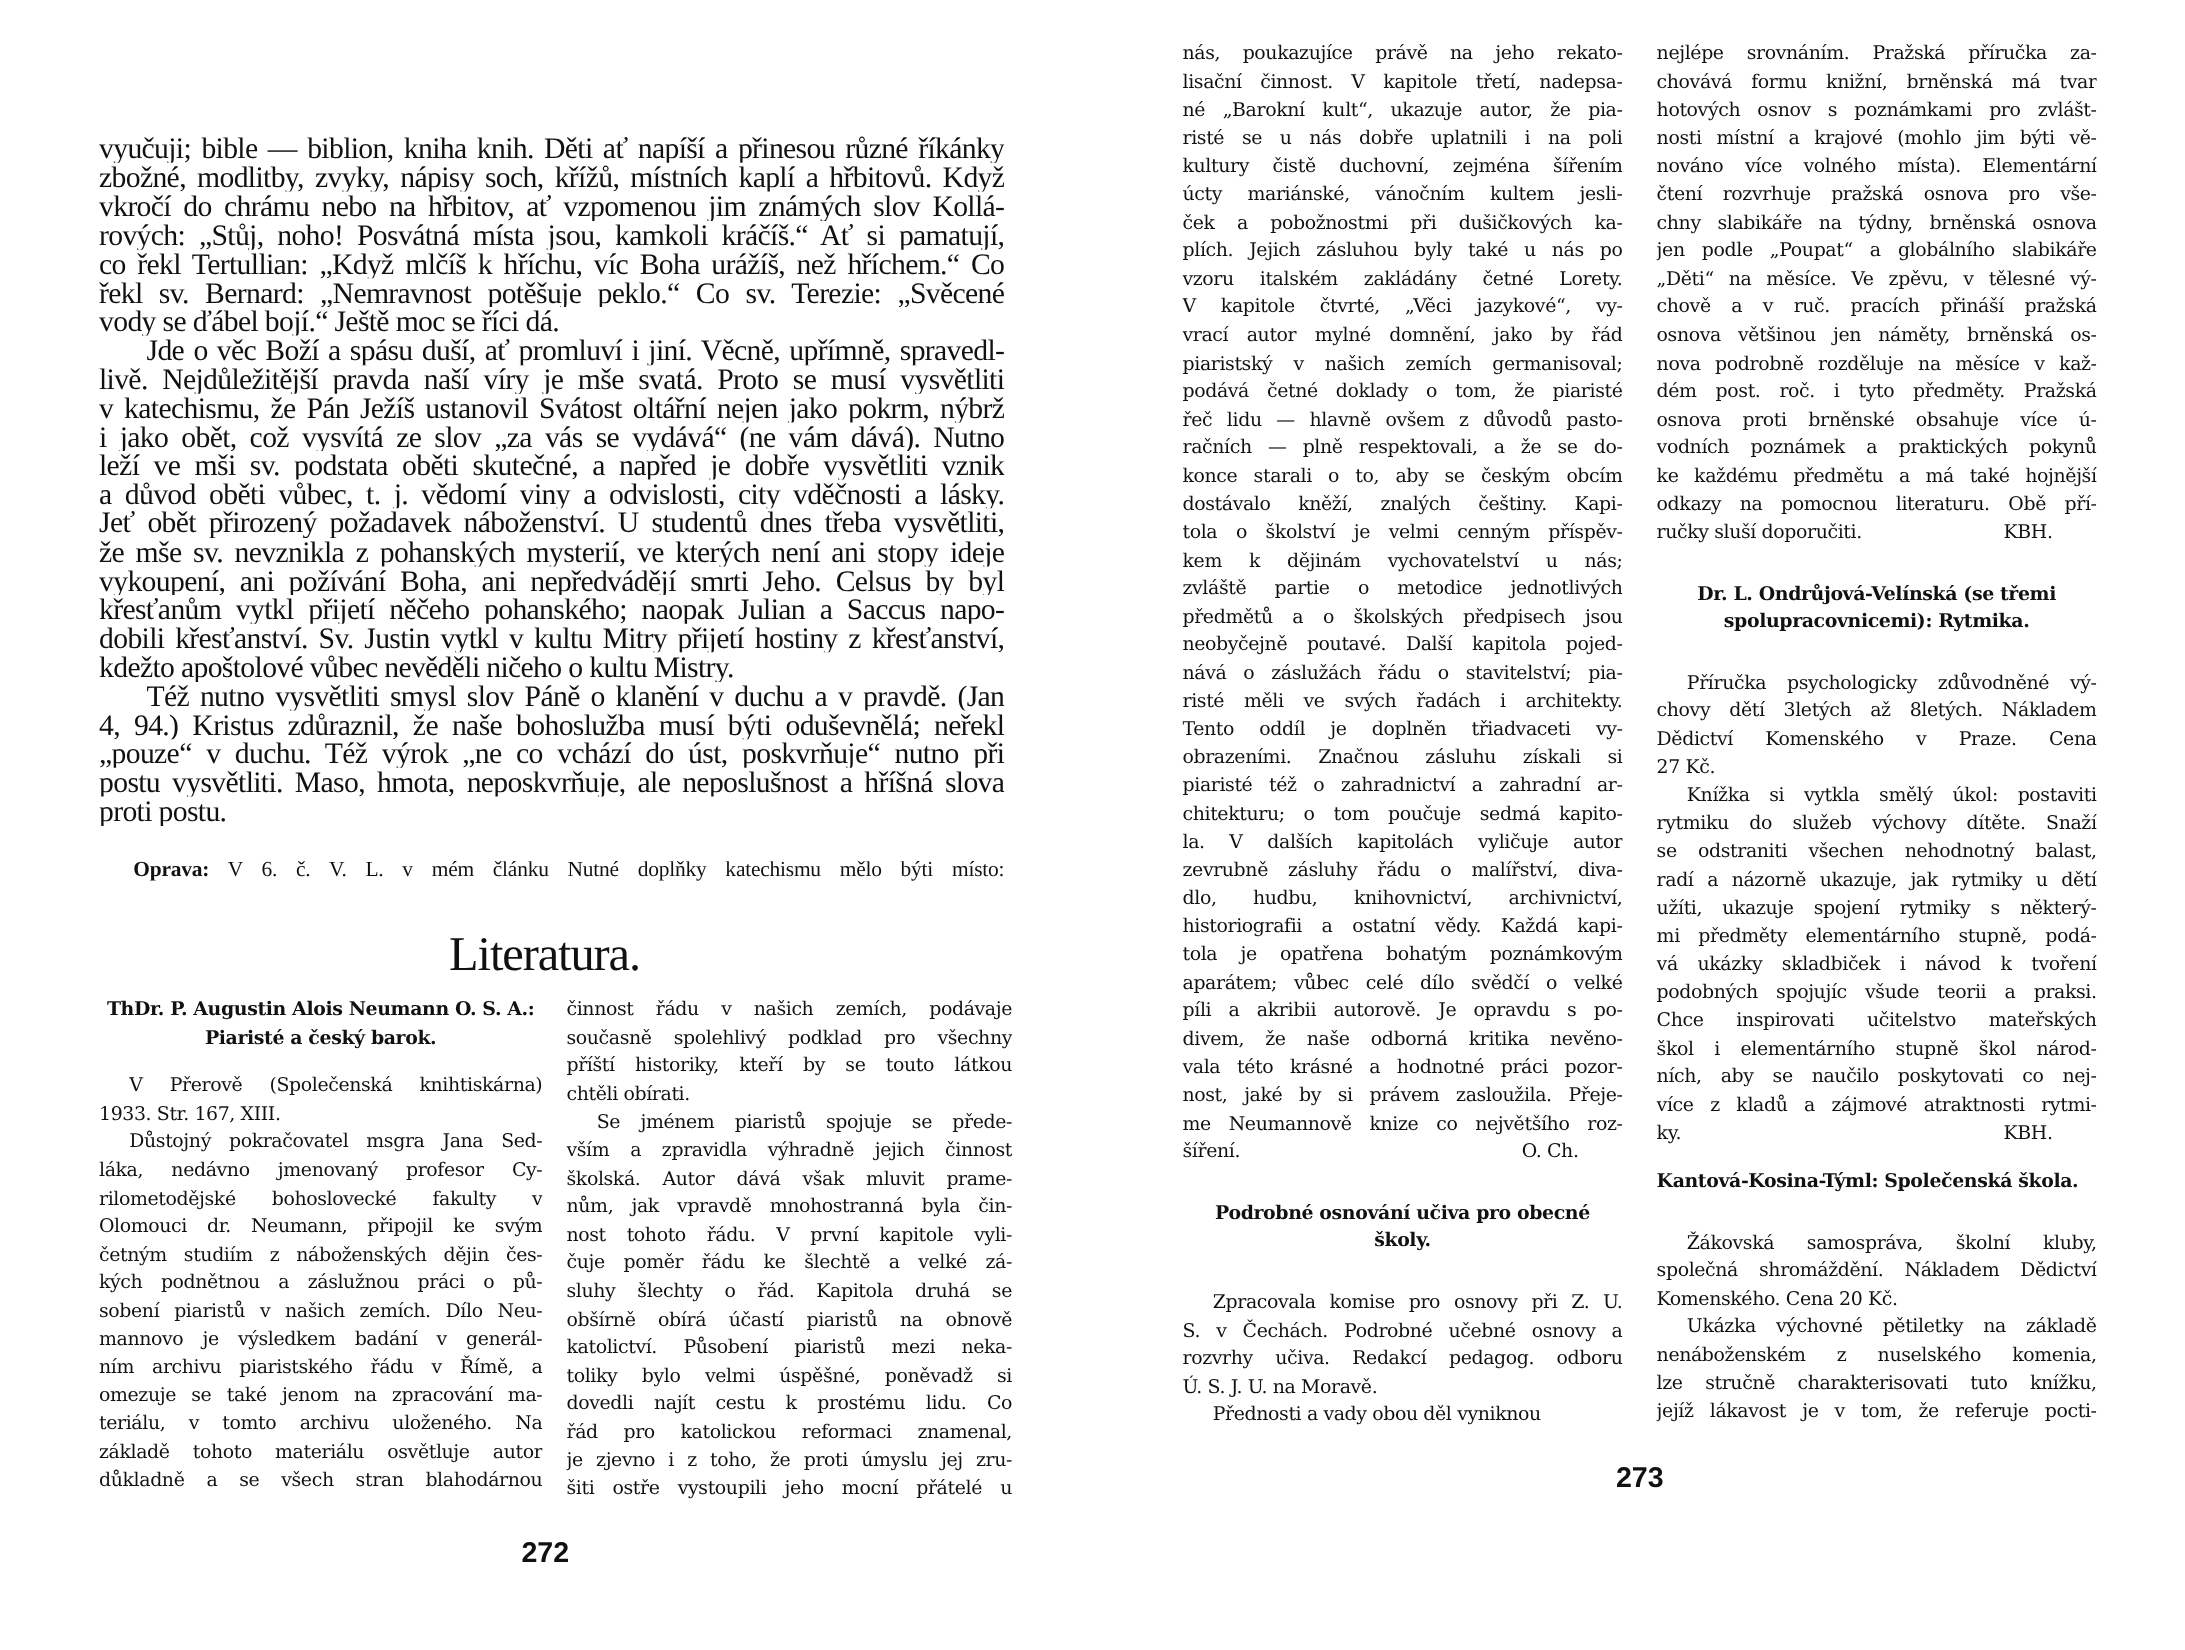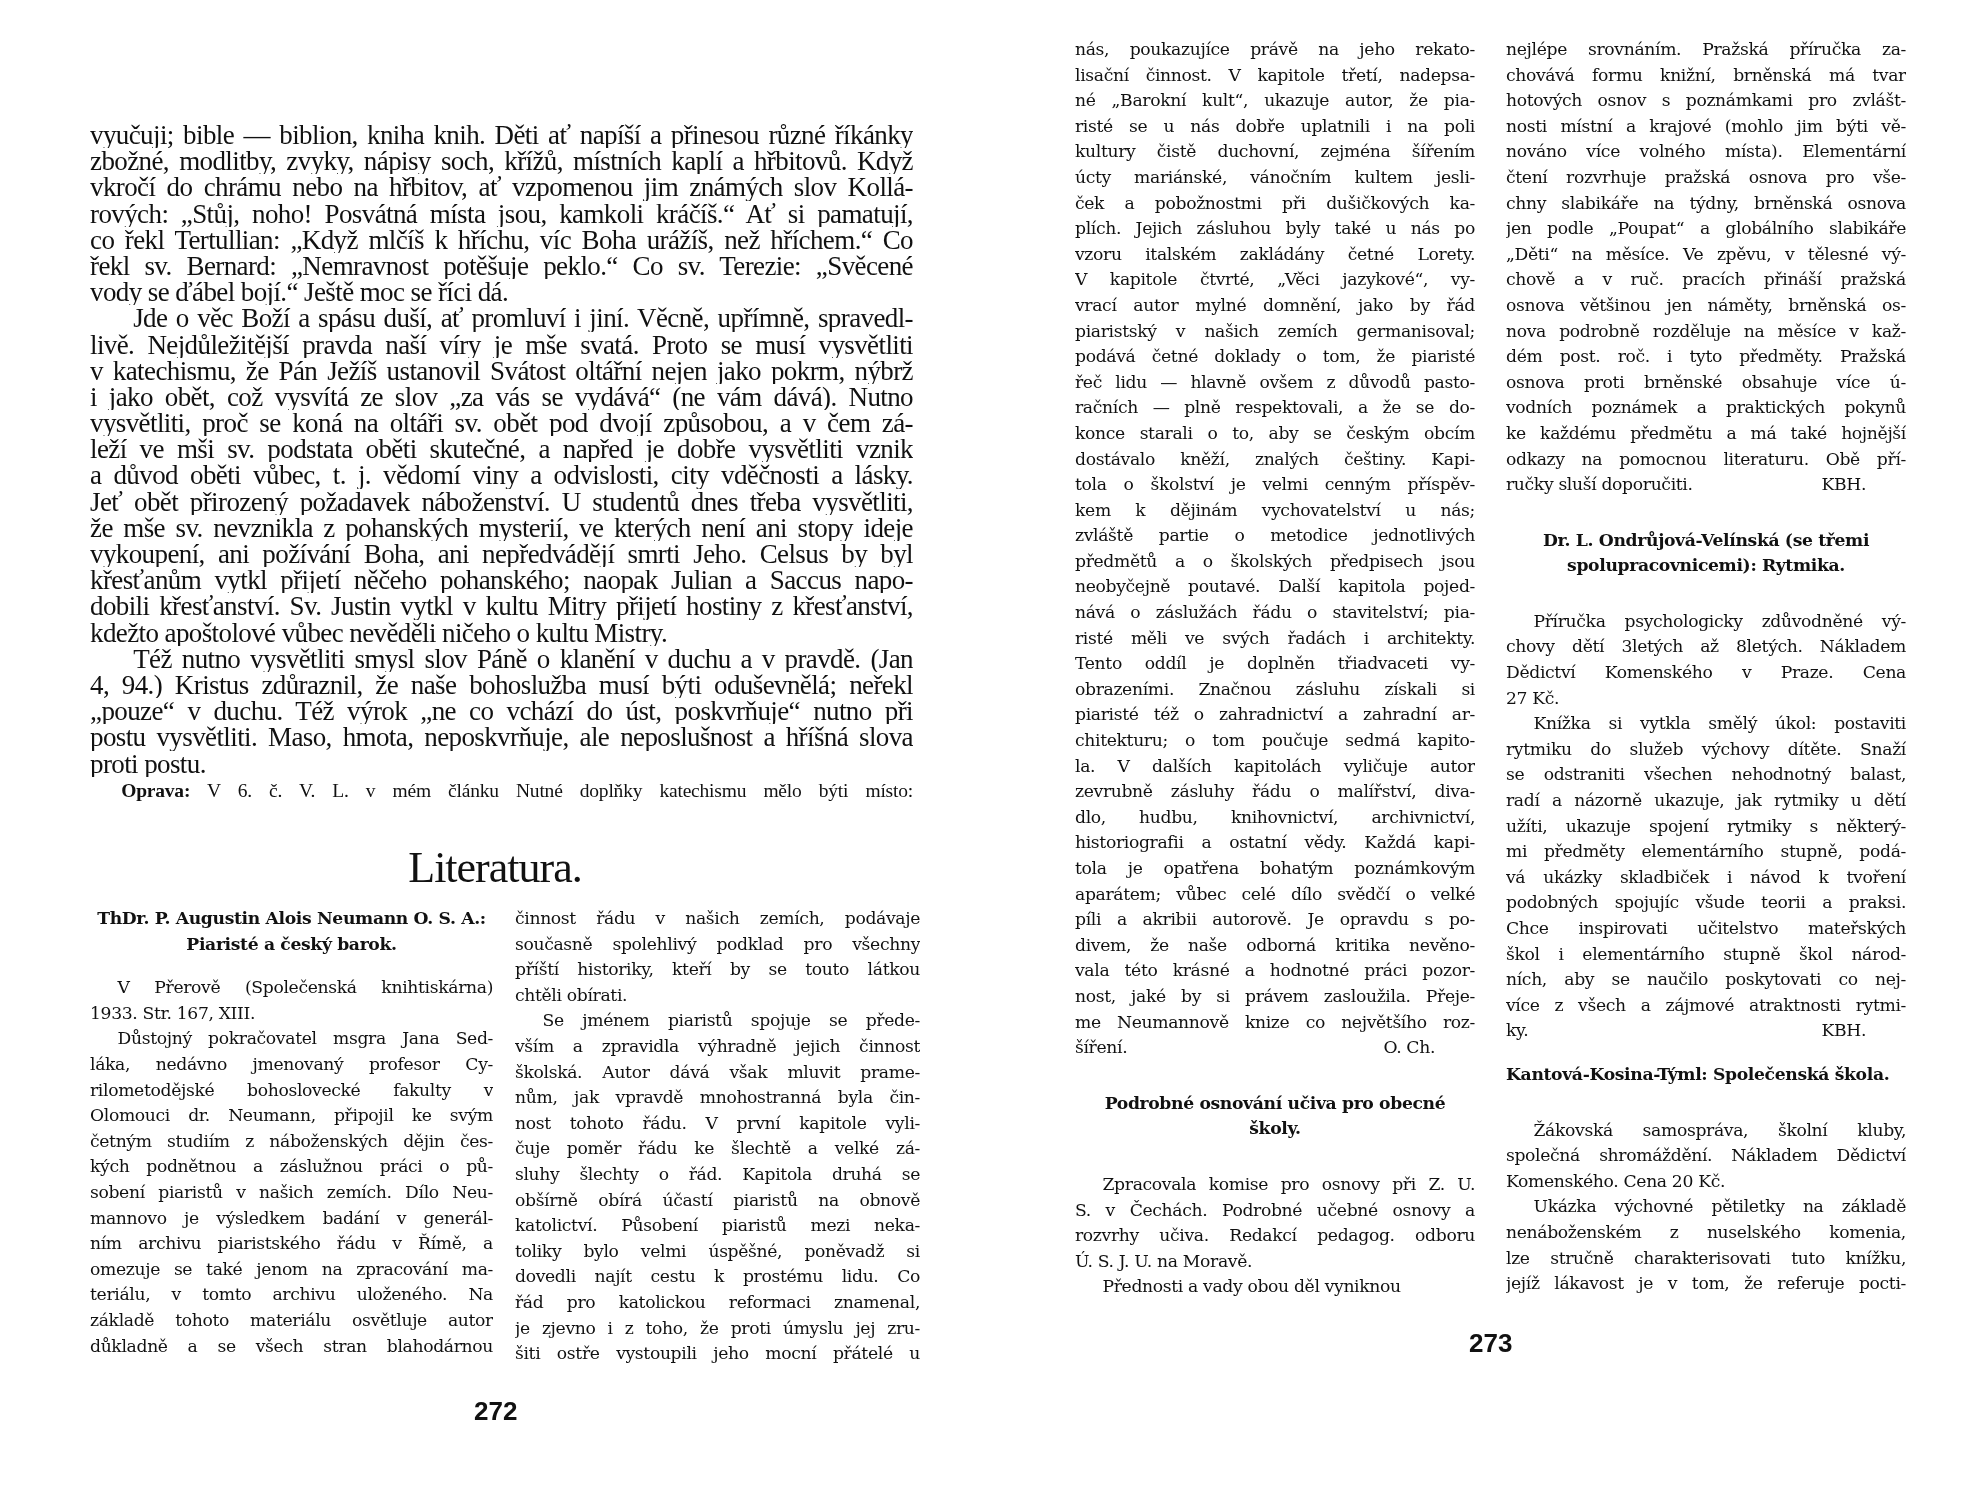--- a/index.html
+++ b/index.html
@@ -39,21 +39,20 @@
       <span class="line">zbožné, modlitby, zvyky, nápisy soch, křížů, místních kaplí a hřbitovů. Když</span>
       <span class="line">vkročí do chrámu nebo na hřbitov, ať vzpomenou jim známých slov Kollá-</span>
       <span class="line">rových: „Stůj, noho! Posvátná místa jsou, kamkoli kráčíš.“ Ať si pamatují,</span>
       <span class="line">co řekl Tertullian: „Když mlčíš k hříchu, víc Boha urážíš, než hříchem.“ Co</span>
       <span class="line">řekl sv. Bernard: „Nemravnost potěšuje peklo.“ Co sv. Terezie: „Svěcené</span>
       <span class="line last">vody se ďábel bojí.“ Ještě moc se říci dá.</span>
       <span class="line indent">Jde o věc Boží a spásu duší, ať promluví i jiní. Věcně, upřímně, spravedl-</span>
       <span class="line">livě. Nejdůležitější pravda naší víry je mše svatá. Proto se musí vysvětliti</span>
       <span class="line">v katechismu, že Pán Ježíš ustanovil Svátost oltářní nejen jako pokrm, nýbrž</span>
       <span class="line">i jako obět, což vysvítá ze slov „za vás se vydává“ (ne vám dává). Nutno</span>
-      <span class="line">vysvětliti, proč se koná na oltáři sv. obět pod dvojí způsobou, a v čem zá-</span>
       <span class="line">leží ve mši sv. podstata oběti skutečné, a napřed je dobře vysvětliti vznik</span>
       <span class="line">a důvod oběti vůbec, t. j. vědomí viny a odvislosti, city vděčnosti a lásky.</span>
       <span class="line">Jeť obět přirozený požadavek náboženství. U studentů dnes třeba vysvětliti,</span>
       <span class="line">že mše sv. nevznikla z pohanských mysterií, ve kterých není ani stopy ideje</span>
       <span class="line">vykoupení, ani požívání Boha, ani nepředvádějí smrti Jeho. Celsus by byl</span>
       <span class="line">křesťanům vytkl přijetí něčeho pohanského; naopak Julian a Saccus napo-</span>
       <span class="line">dobili křesťanství. Sv. Justin vytkl v kultu Mitry přijetí hostiny z křesťanství,</span>
       <span class="line last">kdežto apoštolové vůbec nevěděli ničeho o kultu Mistry.</span>
       <span class="line indent">Též nutno vysvětliti smysl slov Páně o klanění v duchu a v pravdě. (Jan</span>
       <span class="line">4, 94.) Kristus zdůraznil, že naše bohoslužba musí býti oduševnělá; neřekl</span>
@@ -212,21 +211,21 @@
         <span class="line">rytmiku do služeb výchovy dítěte. Snaží</span>
         <span class="line">se odstraniti všechen nehodnotný balast,</span>
         <span class="line">radí a názorně ukazuje, jak rytmiky u dětí</span>
         <span class="line">užíti, ukazuje spojení rytmiky s některý-</span>
         <span class="line">mi předměty elementárního stupně, podá-</span>
         <span class="line">vá ukázky skladbiček i návod k tvoření</span>
         <span class="line">podobných spojujíc všude teorii a praksi.</span>
         <span class="line">Chce inspirovati učitelstvo mateřských</span>
         <span class="line">škol i elementárního stupně škol národ-</span>
         <span class="line">ních, aby se naučilo poskytovati co nej-</span>
-        <span class="line">více z všech a zájmové atraktnosti rytmi-</span>
+        <span class="line">více z kladů a zájmové atraktnosti rytmi-</span>
       </div>
     <span class="line sig">
         <span>ky.</span>
         <span>KBH.</span>
       </span>
     <div class="gap"></div>
     <span class="line rev-head" style="text-align:left;text-align-last:left;">Kantová-Kosina-Týml: Společenská škola.</span>
     <div class="gap-l"></div>
     <div>
         <span class="line indent">Žákovská samospráva, školní kluby,</span>

